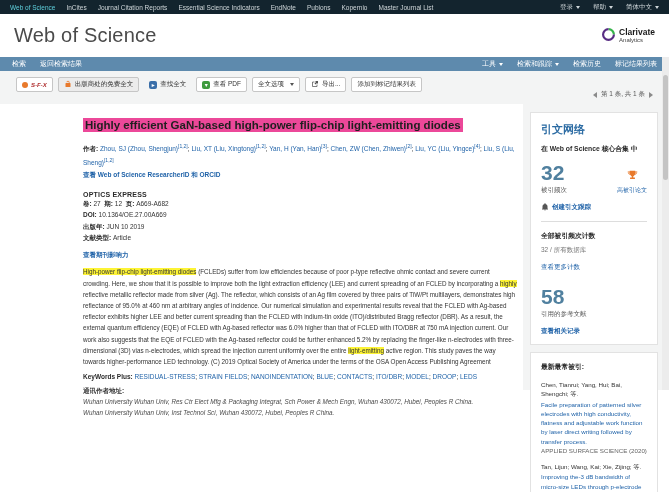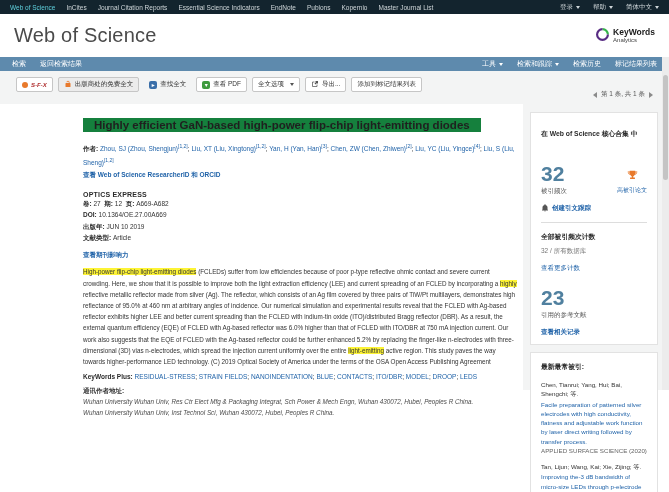--- a/index.html
+++ b/index.html
@@ -52,21 +52,21 @@
   
   .pagination { position:absolute; top:90px; right:16px; display:flex; align-items:center; gap:4px;
     font-size:6.5px; color:#555; }
   .tri { width:0; height:0; display:inline-block; cursor:pointer; }
   .tri-left { border-top:3px solid transparent; border-bottom:3px solid transparent; border-right:4px solid #8a8a8a; }
   .tri-right { border-top:3px solid transparent; border-bottom:3px solid transparent; border-left:4px solid #8a8a8a; }
 
   
   .record { position:absolute; top:118px; left:83px; width:434px; color:#333; }
   .rec-title { font-size:11.5px; font-weight:bold; color:#1f1f1f; line-height:1.3; }
-  .rec-title .hl-title { background:#15803d; padding:1px 11px; }
+  .rec-title .hl-title { background:#ec4899; padding:1px 2px; }
   .byline { margin-top:9px; font-size:6.5px; line-height:1.9; color:#333; }
   .lbl { font-weight:bold; color:#2b2b2b; }
   .lnk { color:#1f62a8; text-decoration:none; cursor:pointer; }
   .aff { font-size:5px; color:#1f62a8; cursor:pointer; }
   .sep { color:#333; }
   .rid-link { display:block; margin-top:2px; font-size:6.5px; font-weight:bold; }
   .journal { margin-top:11px; font-size:7px; font-weight:bold; color:#2b2b2b; letter-spacing:.2px; }
   .meta-line { font-size:6.5px; line-height:1.75; color:#333; }
   .impact-link { display:inline-block; margin-top:2px; font-size:6.5px; font-weight:bold; }
   .sec-h { margin-top:14px; font-size:10px; font-weight:bold; color:#2b2b2b; }
@@ -75,21 +75,21 @@
   .kw-line { margin-top:4px; font-size:6.5px; line-height:1.7; }
   .addr-lbl { margin-top:5px; font-size:6.5px; font-weight:bold; }
   .addr { font-size:6.3px; font-style:italic; color:#4a4a4a; line-height:1.75; }
 
   
   .card { position:absolute; left:530px; width:128px; background:#fff; border:1px solid #e2e2e2; padding:9px 10px; }
   .cite-card { top:112px; height:233px; }
   .recent-card { top:352px; height:150px; }
   .cn-h { font-size:11px; font-weight:bold; color:#2e6da4; }
   .cn-sub { margin-top:7px; font-size:6.8px; font-weight:bold; color:#2b2b2b; }
-  .cn-row { display:flex; align-items:center; margin-top:24px; }
+  .cn-row { display:flex; align-items:flex-end; margin-top:8px; }
   .bignum { font-size:21px; font-weight:bold; color:#50809f; line-height:1; }
   .hc-block { margin-left:auto; text-align:center; margin-top:2px; cursor:pointer; }
   .hc-label { font-size:6px; color:#1f62a8; margin-top:1px; }
   .cn-cap { font-size:6.5px; color:#555; margin-top:3px; }
   .bell-line { display:flex; align-items:center; gap:3px; margin-top:8px; font-size:6.5px; font-weight:bold; }
   .divider { height:1px; background:#ddd; margin:9px 0; }
   .cn-bold { font-size:6.8px; font-weight:bold; color:#2b2b2b; }
   .cn-gray { font-size:6.5px; color:#777; margin-top:5px; }
   .cn-link { display:inline-block; font-size:6.5px; margin-top:5px; }
   .bignum2 { margin-top:13px; }
@@ -129,21 +129,21 @@
   <div class="brandbar">
     <div class="brand-title">Web of Science</div>
     <div class="clarivate">
       <span>
         <svg width="13" height="13" viewBox="0 0 24 24">
           <path d="M12 2 A10 10 0 0 1 22 12" stroke="#35b34a" stroke-width="4" fill="none"></path>
           <path d="M22 12 A10 10 0 1 1 12 2" stroke="#582c83" stroke-width="4" fill="none"></path>
         </svg>
       </span>
       <span class="clarivate-text">
-        <div>KeyWords</div>
+        <div>Clarivate</div>
         <div>Analytics</div>
       </span>
     </div>
   </div>
 
   <nav class="mainnav">
     <div id="nav-left">
         <span class="nav-item">检索</span>
         <span class="nav-item">返回检索结果</span>
       </div>
@@ -245,20 +245,21 @@
     <div class="addr-lbl">通讯作者地址:</div>
     <div id="addresses-list">
         <div class="addr">Wuhan University Wuhan Univ, Res Ctr Elect Mfg &amp; Packaging Integrat, Sch Power &amp; Mech Engn, Wuhan 430072, Hubei, Peoples R China.</div>
         <div class="addr">Wuhan University Wuhan Univ, Inst Technol Sci, Wuhan 430072, Hubei, Peoples R China.</div>
       </div>
     
     
   </main>
 
   <aside class="card cite-card">
+    <div class="cn-h">引文网络</div>
     <div class="cn-sub">在 Web of Science 核心合集 中</div>
     <div class="cn-row">
       <div>
         <div class="bignum">32</div>
         <div class="cn-cap">被引频次</div>
       </div>
       <div class="hc-block">
         <div>
           <svg width="11" height="11" viewBox="0 0 16 16">
               <path fill="#e8792b" d="M4 1h8v1h3c0 2.8-1.8 4.6-3.6 4.9C10.7 8.2 9.8 9 9 9.3V11h2.5v2h-7v-2H7V9.3C6.2 9 5.3 8.2 4.6 6.9 2.8 6.6 1 4.8 1 2h3V1zm-1.9 2c.2 1.4.9 2.4 1.9 2.8C3.6 4.9 3.3 4 3.2 3H2.1zm11.8 0h-1.1c-.1 1-.4 1.9-.8 2.8 1-.4 1.7-1.4 1.9-2.8z"></path>
@@ -272,21 +273,21 @@
         <svg width="8" height="8" viewBox="0 0 16 16">
             <path fill="#555" d="M8 15c.8 0 1.5-.7 1.5-1.5h-3C6.5 14.3 7.2 15 8 15zm5-4V7c0-2.3-1.2-4.2-3.5-4.7V2a1.5 1.5 0 0 0-3 0v.3C4.2 2.8 3 4.7 3 7v4l-1 1v1h12v-1l-1-1z"></path>
           </svg>
       </span>
       <span>创建引文跟踪</span>
     </a>
     <div class="divider"></div>
     <div class="cn-bold">全部被引频次计数</div>
     <div class="cn-gray">32 / 所有数据库</div>
     <a class="lnk cn-link">查看更多计数</a>
-    <div class="bignum bignum2">23</div>
+    <div class="bignum bignum2">58</div>
     <div class="cn-cap">引用的参考文献</div>
     <a class="lnk cn-link" style="font-weight:bold">查看相关记录</a>
   </aside>
 
   <aside class="card recent-card">
     <div class="rc-h">最新最常被引:</div>
     <div id="citing-list">
         <div class="cite-item">
           <div class="cite-authors">Chen, Tianrui; Yang, Hui; Bai, Shengchi; 等.</div>
           <a class="cite-title">Facile preparation of patterned silver electrodes with high conductivity, flatness and adjustable work function by laser direct writing followed by transfer process.</a>

